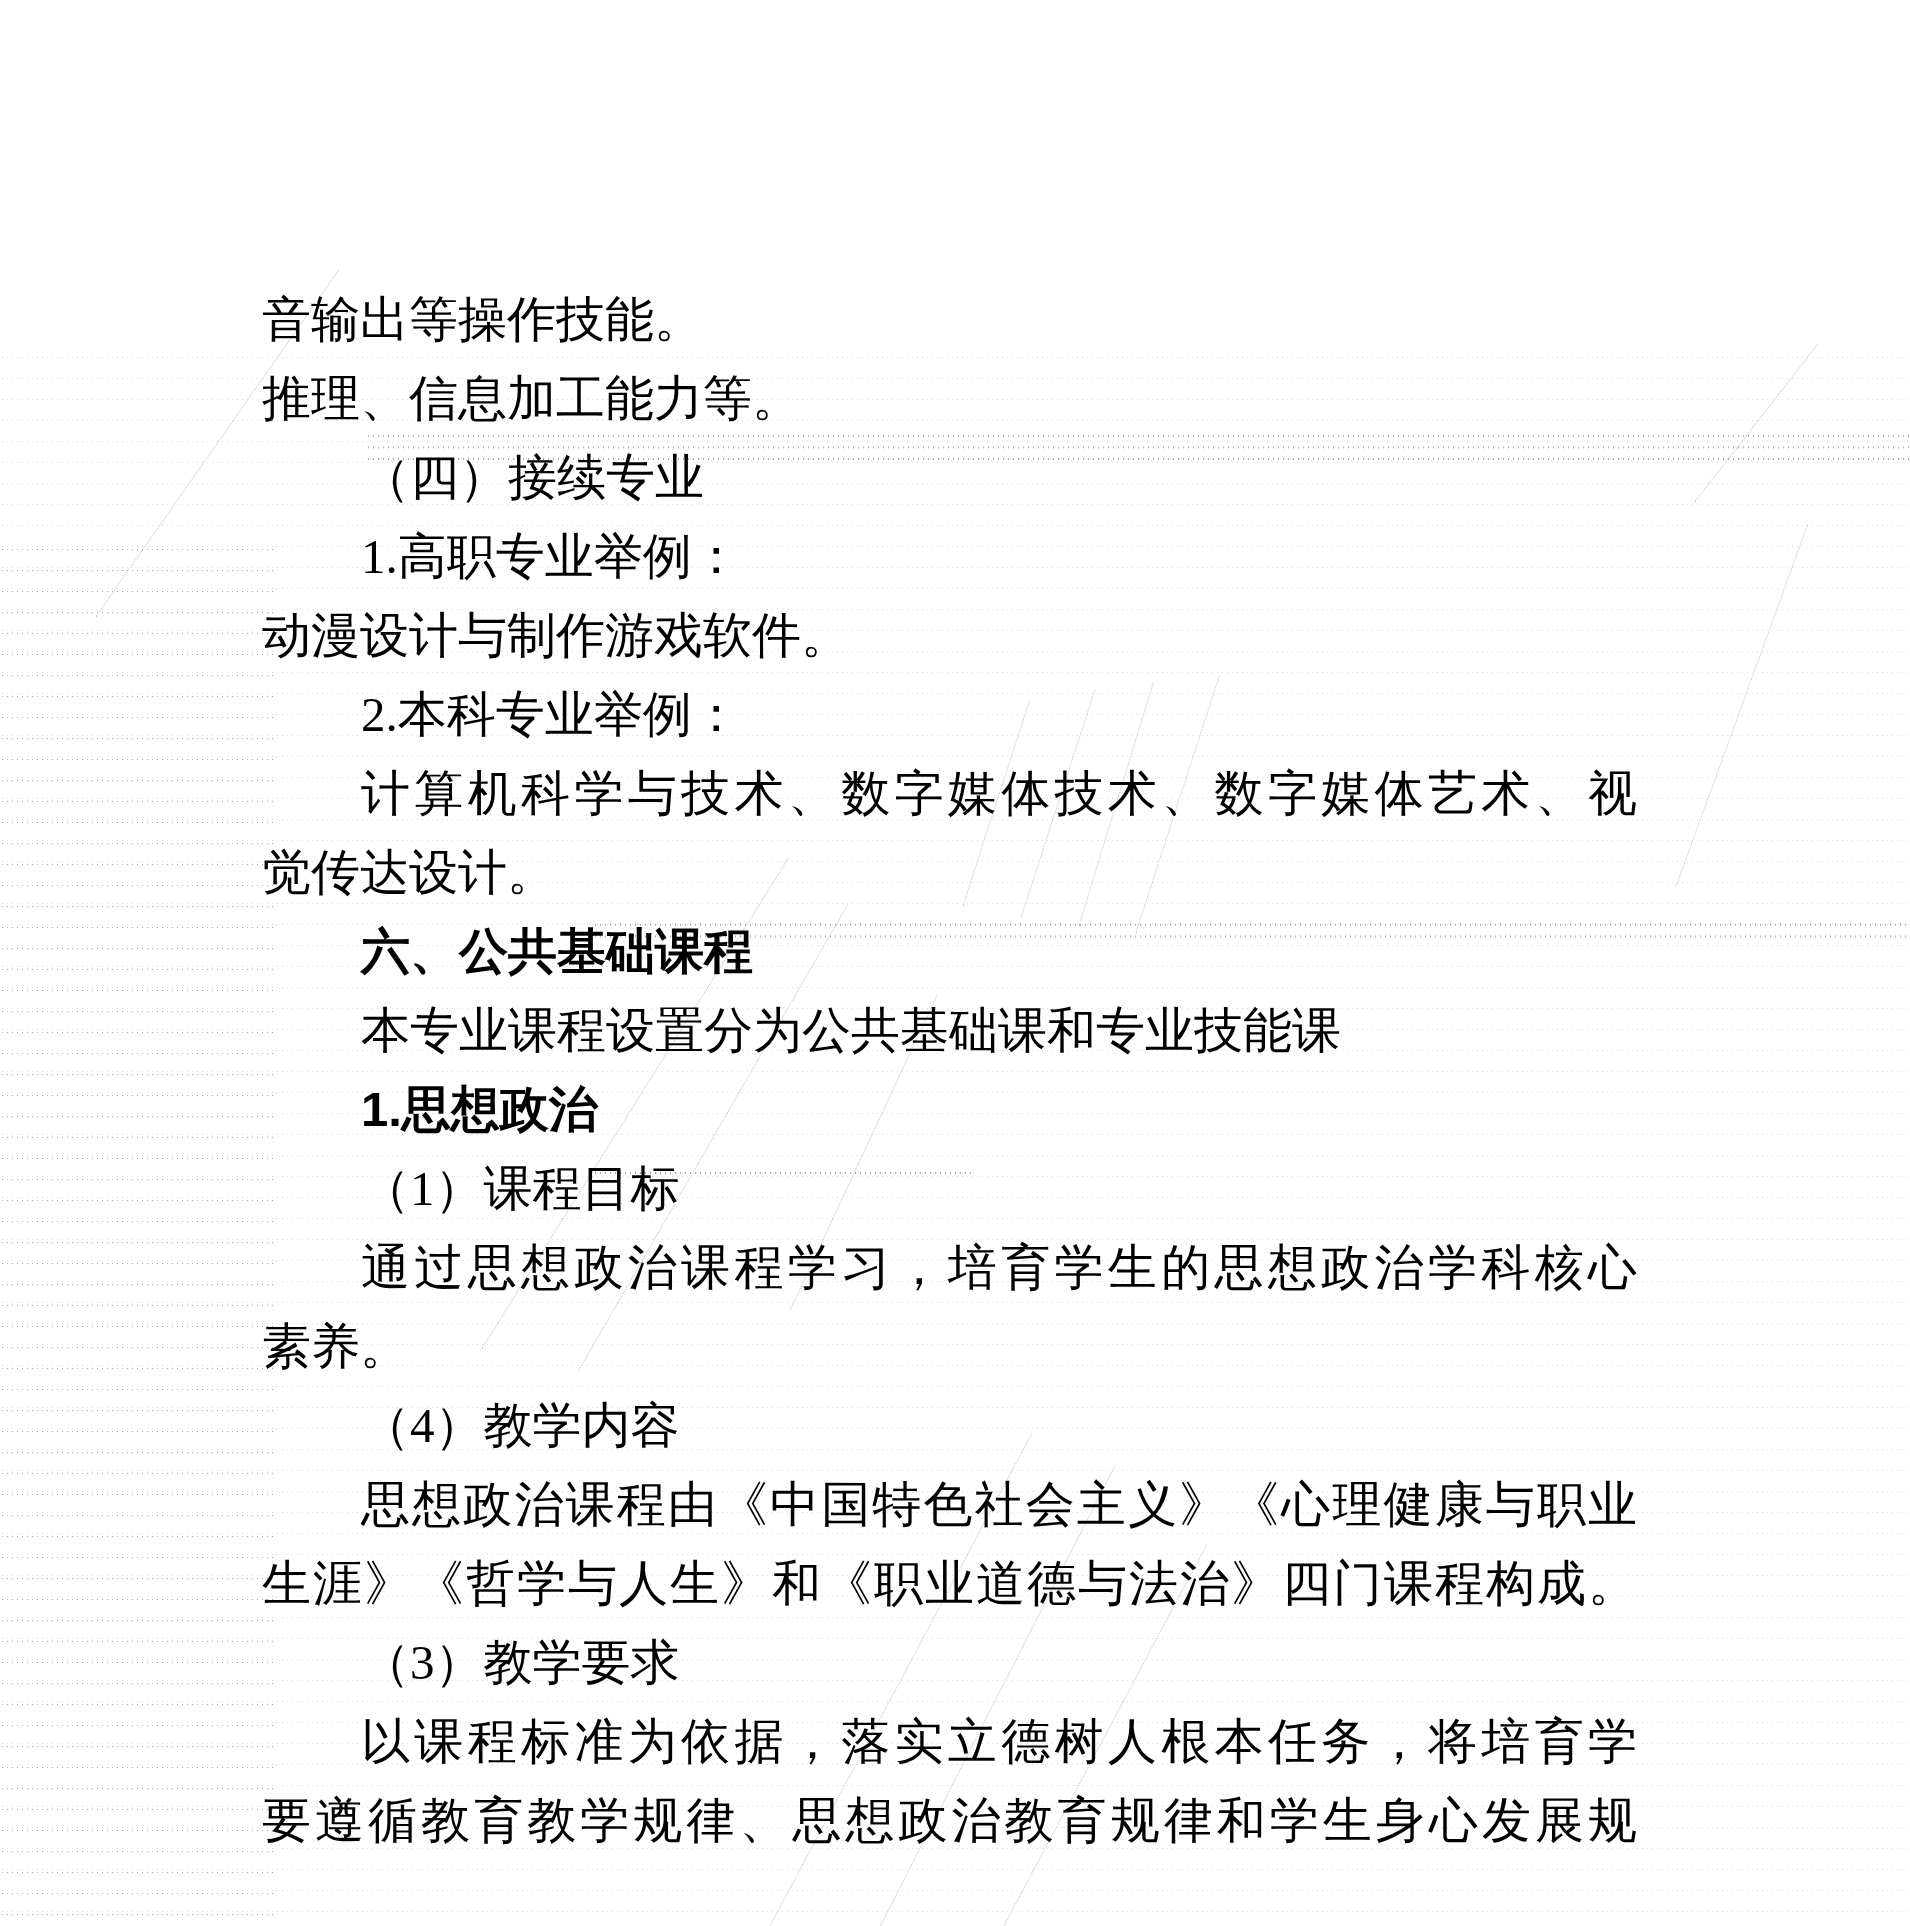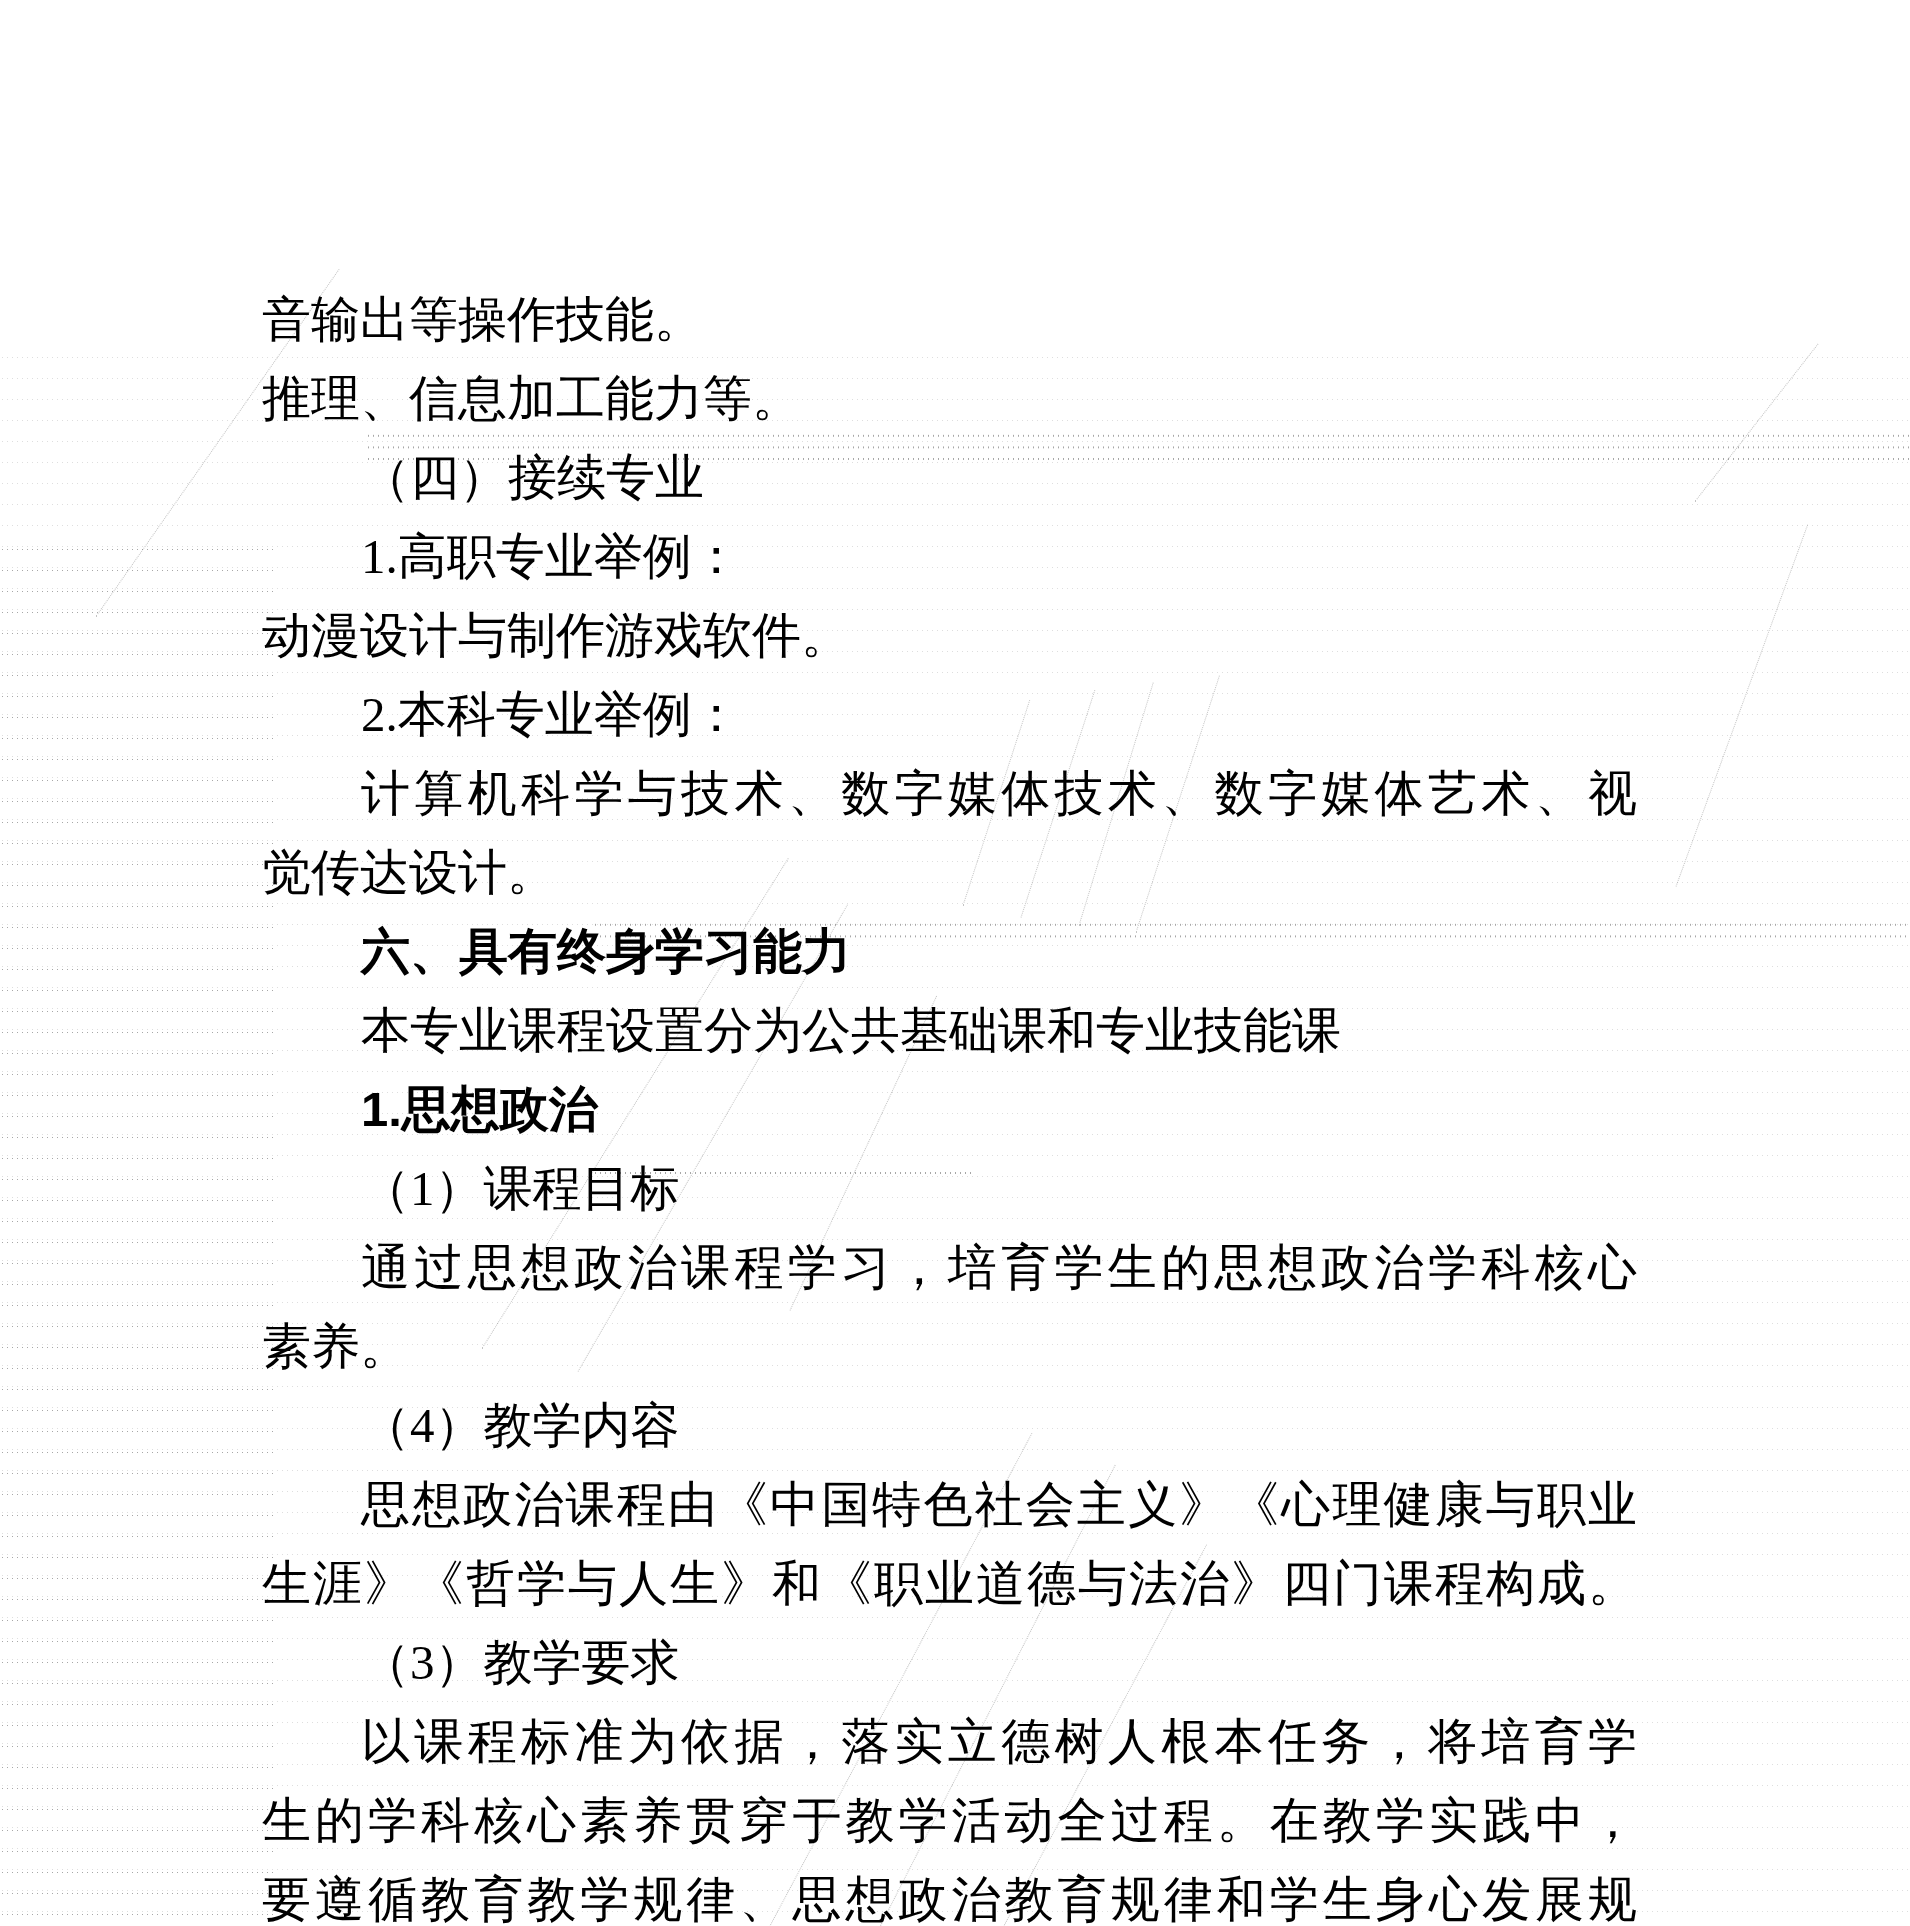--- a/index.html
+++ b/index.html
@@ -75,28 +75,27 @@
 
 <main class="doc">
   <p class="line">音输出等操作技能。</p>
   <p class="line">推理、信息加工能力等。</p>
   <p class="line ind">（四）接续专业</p>
   <p class="line ind">1.高职专业举例：</p>
   <p class="line">动漫设计与制作游戏软件。</p>
   <p class="line ind">2.本科专业举例：</p>
   <p class="line ind fill">计算机科学与技术、数字媒体技术、数字媒体艺术、视</p>
   <p class="line">觉传达设计。</p>
-  <p class="line ind hd">六、具有终身学习能力</p>
+  <p class="line ind hd">六、公共基础课程</p>
   <p class="line ind">本专业课程设置分为公共基础课和专业技能课</p>
   <p class="line ind hd">1.思想政治</p>
   <p class="line ind">（1）课程目标</p>
   <p class="line ind fill">通过思想政治课程学习，培育学生的思想政治学科核心</p>
   <p class="line">素养。</p>
   <p class="line ind">（4）教学内容</p>
   <p class="line ind fill">思想政治课程由《中国特色社会主义》《心理健康与职业</p>
   <p class="line fill">生涯》《哲学与人生》和《职业道德与法治》四门课程构成。</p>
   <p class="line ind">（3）教学要求</p>
   <p class="line ind fill">以课程标准为依据，落实立德树人根本任务，将培育学</p>
-  <p class="line fill">生的学科核心素养贯穿于教学活动全过程。在教学实践中，</p>
   <p class="line fill">要遵循教育教学规律、思想政治教育规律和学生身心发展规</p>
 
 </main>
 
 
 </body></html>

